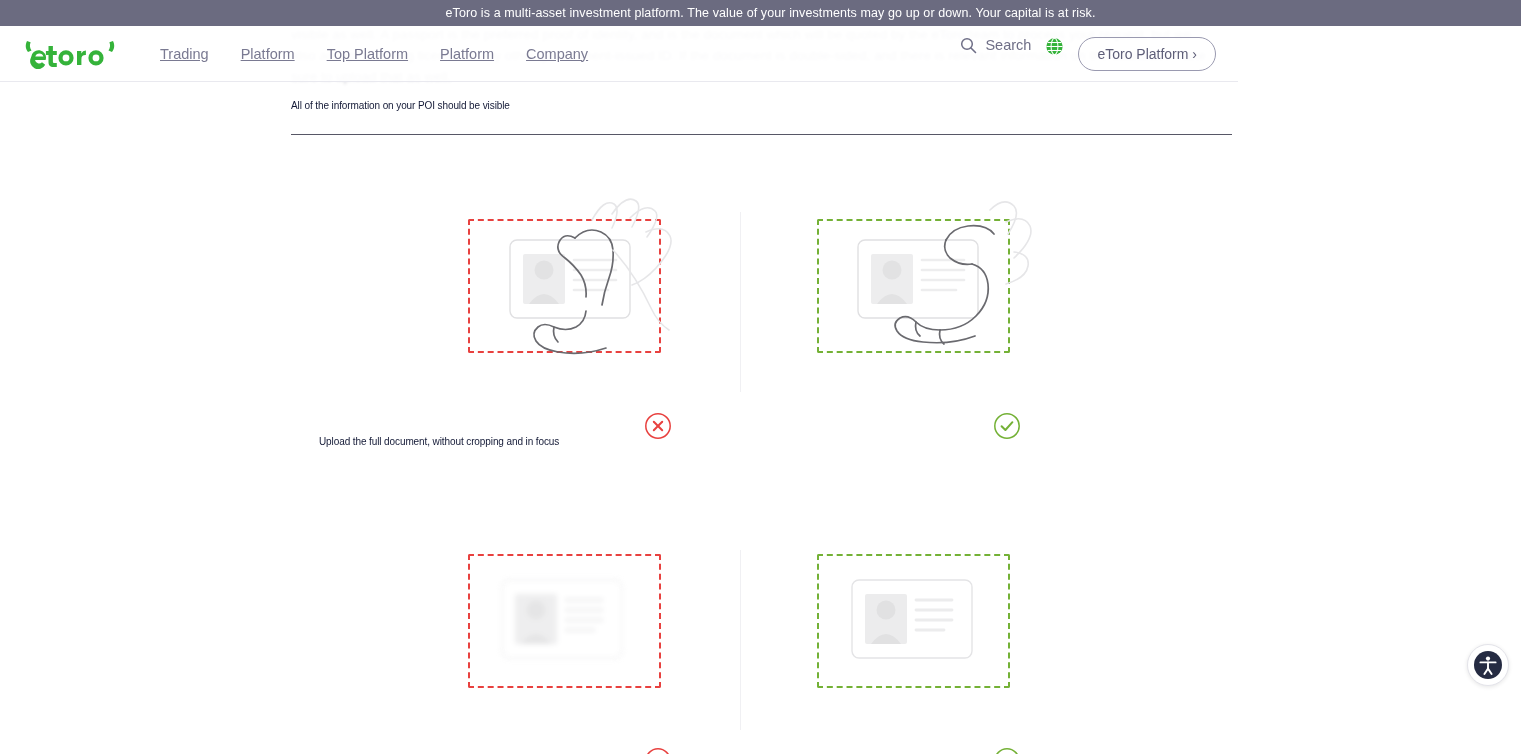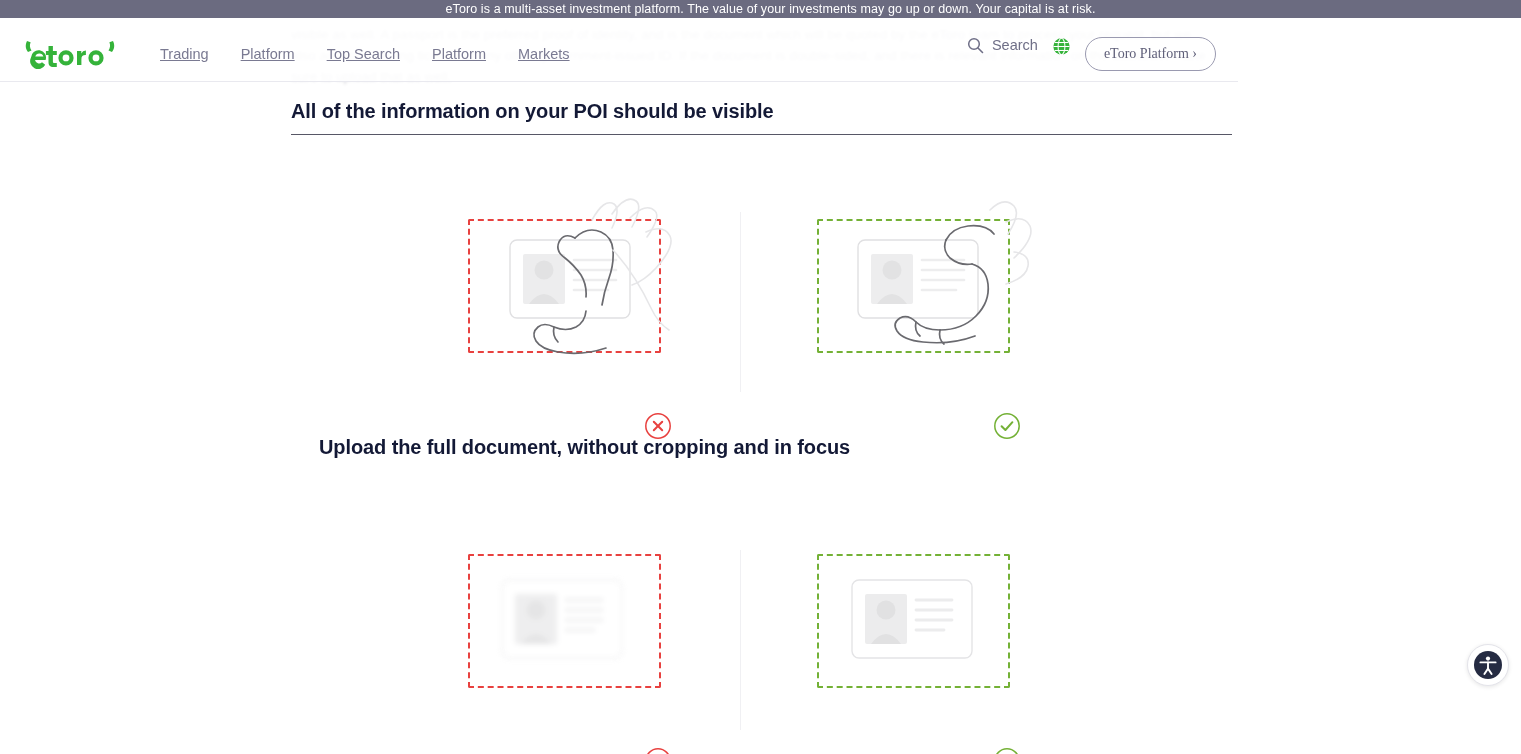--- a/index.html
+++ b/index.html
@@ -7,21 +7,21 @@
     margin: 0; padding: 0;
     width: 1521px; height: 754px;
     overflow: hidden;
     background: #ffffff;
     font-family: "Liberation Sans", sans-serif;
   }
 
   
   .risk-banner {
     position: absolute; top: 0; left: 0;
-    width: 1521px; height: 18px;
+    width: 1521px; height: 26px;
     background: #6b6b80;
     color: #ffffff;
     font-size: 12.5px;
     display: flex; align-items: center; justify-content: center;
     letter-spacing: .1px;
     z-index: 40;
     padding-left: 20px;
   }
 
   
@@ -77,35 +77,35 @@
   .globe-icon { width: 19px; height: 19px; cursor: pointer; display:block; }
   .platform-btn {
     border: 1.3px solid #9a9ab0;
     border-radius: 20px;
     padding: 8px 18px;
     color: #5e5e78;
     font-size: 14px;
     background: transparent;
     cursor: pointer;
     white-space: nowrap;
-    font-family: Liberation Serif, serif;
+    font-family: Liberation Sans, sans-serif;
   }
 
   
   .content {
     position: absolute; top: 82px; left: 0;
     width: 1521px;
     z-index: 10;
   }
   .section { position: relative; }
   .section-title {
     position: absolute;
     left: 291px;
-    font-size: 20px;
-    font-weight: bold;
+    font-size: 10px;
+    font-weight: normal;
     color: #131936;
     letter-spacing: -.1px;
   }
   .divider-rule {
     position: absolute;
     left: 291px; width: 941px; height: 1px;
     background: #575766;
   }
 
   
@@ -181,23 +181,23 @@
         <path d="M55 14 h4.3 v2.4 a5 5 0 0 1 4.6 -2.8 v4.5 c-3 -.2 -4.5 1.2 -4.5 4.1 v5.9 H55 Z"></path>
 
         <path d="M74 13.3 a7.6 7.6 0 1 1 0 15.2 a7.6 7.6 0 0 1 0 -15.2 Z m0 4.2 a3.4 3.4 0 1 0 0 6.8 a3.4 3.4 0 0 0 0 -6.8 Z"></path>
       </g>
     </svg>
   </a>
 
   <nav class="nav">
     <a class="nav-item" href="#">Trading</a>
     <a class="nav-item" href="#">Platform</a>
-    <a class="nav-item" href="#">Top Search</a>
+    <a class="nav-item" href="#">Top Platform</a>
     <a class="nav-item" href="#">Platform</a>
-    <a class="nav-item" href="#">Markets</a>
+    <a class="nav-item" href="#">Company</a>
   </nav>
 
   <div class="header-right">
 
     <div class="search-box">
       <svg width="17" height="17" viewBox="0 0 17 17">
         <circle cx="7" cy="7" r="5.3" fill="none" stroke="#6f6f87" stroke-width="1.5"></circle>
         <line x1="11" y1="11" x2="15.5" y2="15.5" stroke="#6f6f87" stroke-width="1.6" stroke-linecap="round"></line>
       </svg>
       <span>Search</span>

